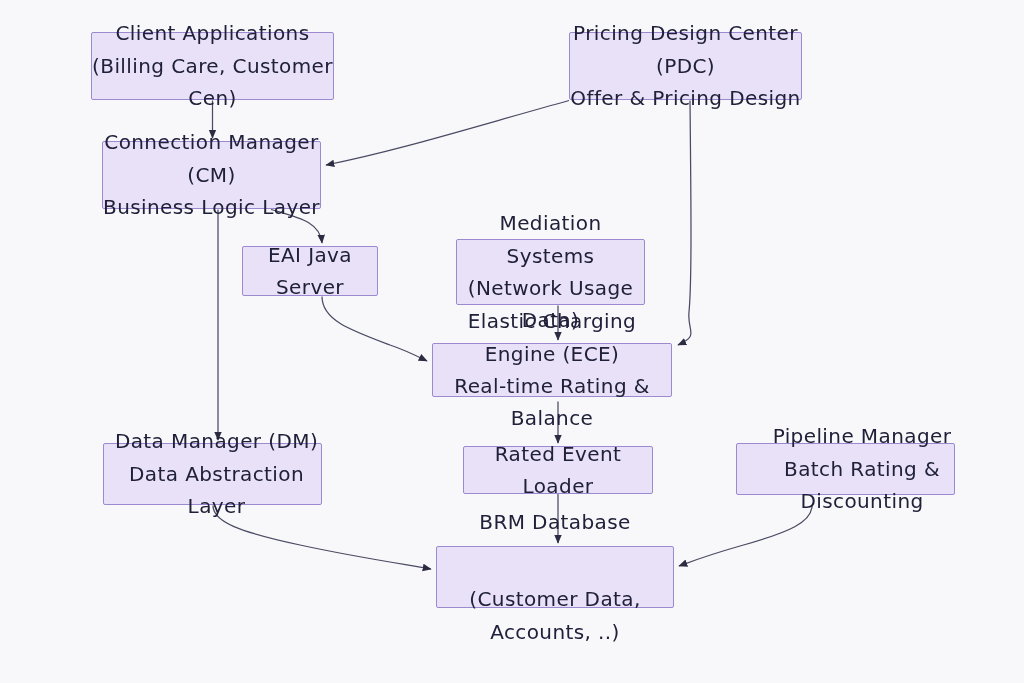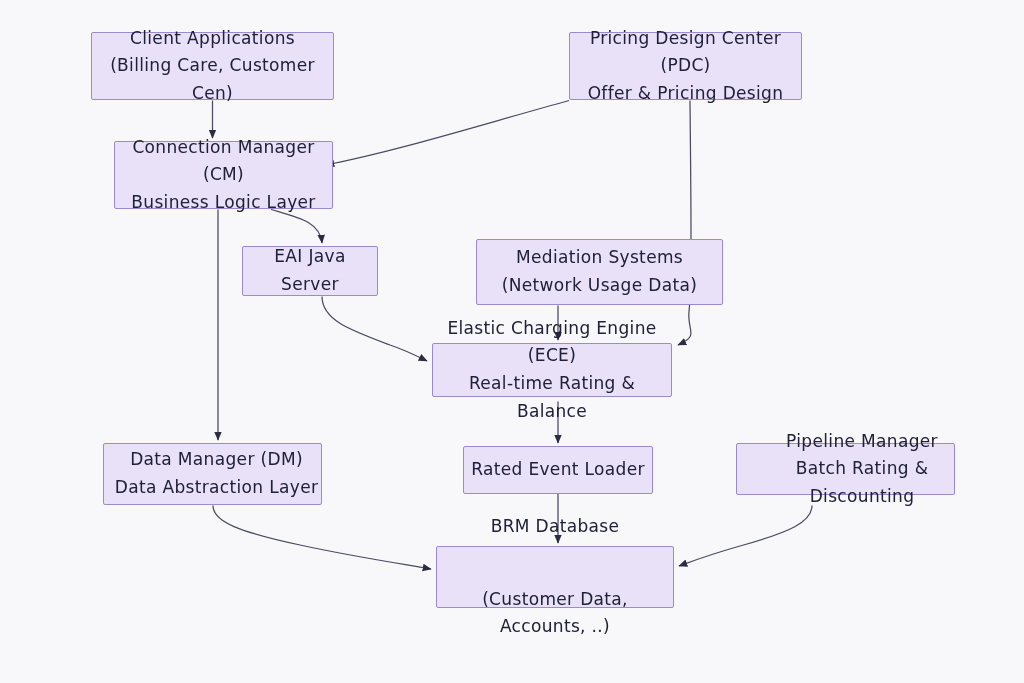--- a/index.html
+++ b/index.html
@@ -27,21 +27,21 @@
     position: absolute;
     box-sizing: border-box;
     background: #e8e1f7;
     border: 1.3px solid #9c8ad0;
     border-radius: 2px;
     display: flex;
     flex-direction: column;
     align-items: center;
     justify-content: center;
     color: #20203a;
-    font-size: 17px;
+    font-size: 20px;
     line-height: 1.62;
     text-align: center;
     letter-spacing: 0.02em;
   }
   .node .line2 {
     display: block;
   }
 </style>
 </head>
 <body>
@@ -83,30 +83,30 @@
   <div class="node" style="left:91px; top:32px; width:243px; height:68px;">
     <span>Client Applications</span>
     <span class="line2">(Billing Care, Customer Cen)</span>
   </div>
 
   <div class="node" style="left:569px; top:32px; width:233px; height:68px;">
     <span>Pricing Design Center (PDC)</span>
     <span class="line2">Offer &amp; Pricing Design</span>
   </div>
 
-  <div class="node" style="left:114px; top:141px; width:219px; height:68px;">
+  <div class="node" style="left:102px; top:141px; width:219px; height:68px;">
     <span>Connection Manager (CM)</span>
     <span class="line2">Business Logic Layer</span>
   </div>
 
   <div class="node" style="left:242px; top:246px; width:136px; height:50px;">
     <span>EAI Java Server</span>
   </div>
 
-  <div class="node" style="left:456px; top:239px; width:247px; height:66px;margin-left:20px;">
+  <div class="node" style="left:456px; top:239px; width:189px; height:66px;">
     <span>Mediation Systems</span>
     <span class="line2">(Network Usage Data)</span>
   </div>
 
   <div class="node" style="left:432px; top:343px; width:240px; height:54px;">
     <span>Elastic Charging Engine (ECE)</span>
     <span class="line2">Real-time Rating &amp; Balance</span>
   </div>
 
   <div class="node" style="left:103px; top:443px; width:219px; height:62px;padding-left:8px;">

